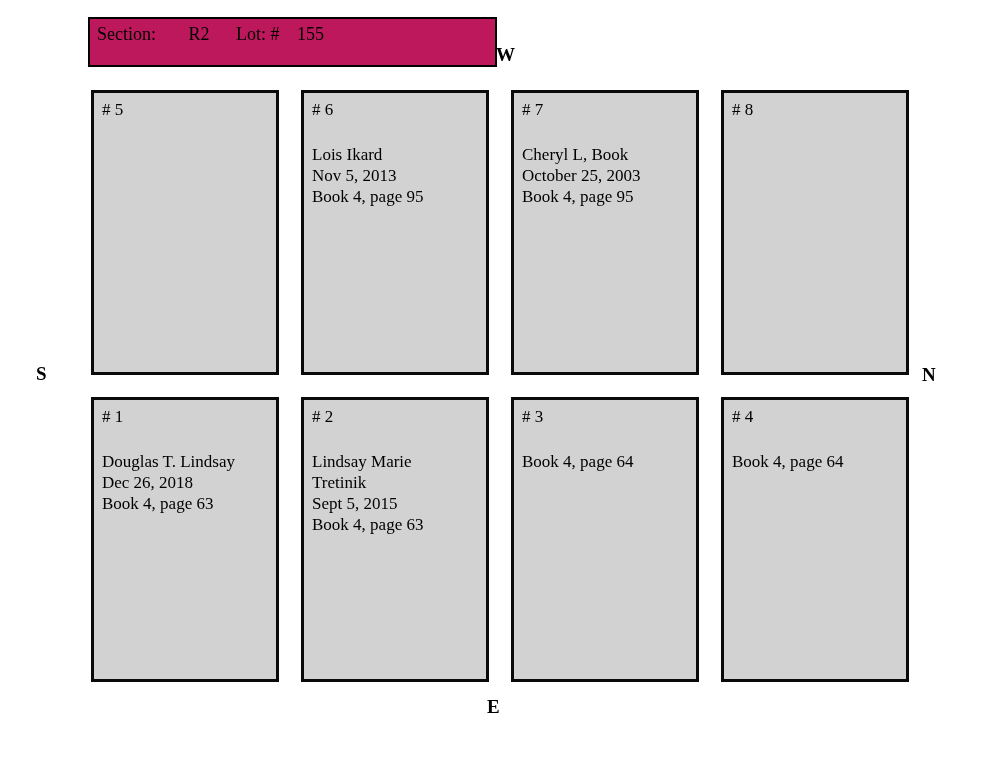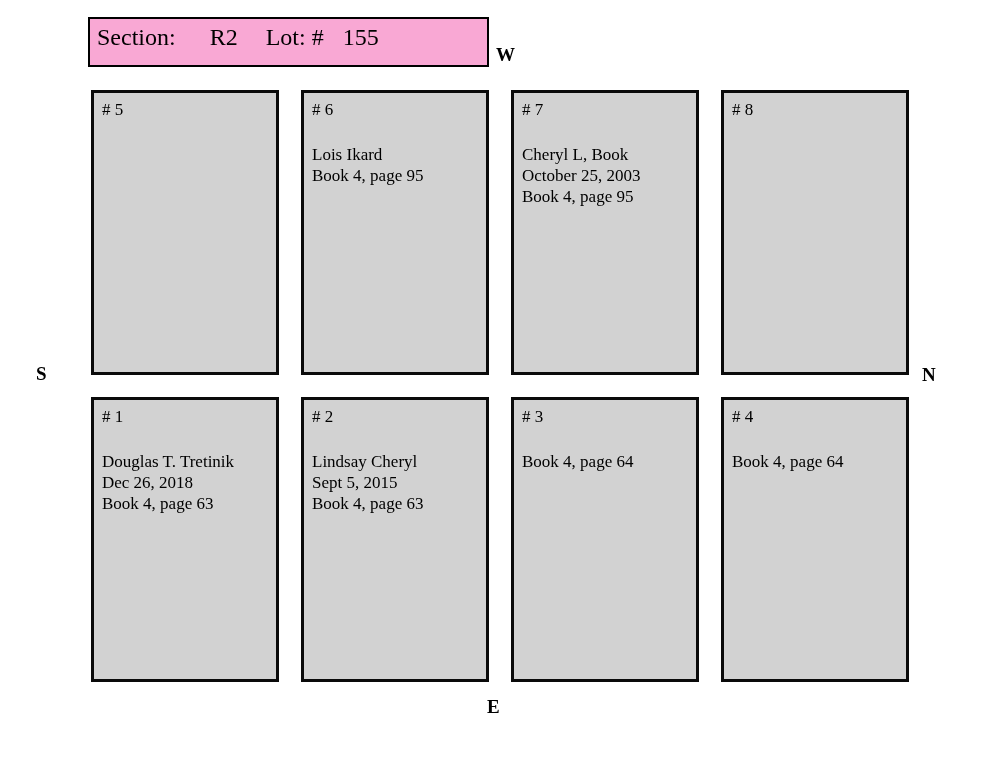--- a/index.html
+++ b/index.html
@@ -18,23 +18,23 @@
   }
 
   
   .header-box {
     position: absolute;
     left: 88px;
     top: 17px;
     width: 390px;
     height: 41px;
     border: 2px solid #000000;
-    background: #f9a8d4;
-    padding: 5px 0 0 7px;
-    font-size: 24px;
+    background: #be185d;
+    padding: 5px 8px 0 7px;
+    font-size: 18px;
     white-space: nowrap;
   }
   .header-box .seg-section-value { margin-left: 28px; }
   .header-box .seg-lot-label     { margin-left: 22px; }
   .header-box .seg-lot-value     { margin-left: 13px; }
 
   
   .compass {
     position: absolute;
     font-weight: bold;
@@ -92,20 +92,21 @@
   <div class="plot-grid">
   <div class="plot">
     <div class="plot-id"># 5</div>
     <div class="plot-lines"></div>
   </div>
 
   <div class="plot">
     <div class="plot-id"># 6</div>
     <div class="plot-lines">
           <div>Lois Ikard</div>
+          <div>Nov 5, 2013</div>
           <div>Book 4, page 95</div>
         </div>
   </div>
 
   <div class="plot">
     <div class="plot-id"># 7</div>
     <div class="plot-lines">
           <div>Cheryl L, Book</div>
           <div>October 25, 2003</div>
           <div>Book 4, page 95</div>
@@ -113,30 +114,31 @@
   </div>
 
   <div class="plot">
     <div class="plot-id"># 8</div>
     <div class="plot-lines"></div>
   </div>
 
   <div class="plot">
     <div class="plot-id"># 1</div>
     <div class="plot-lines">
-          <div>Douglas T. Tretinik</div>
+          <div>Douglas T. Lindsay</div>
           <div>Dec 26, 2018</div>
           <div>Book 4, page 63</div>
         </div>
   </div>
 
   <div class="plot">
     <div class="plot-id"># 2</div>
     <div class="plot-lines">
-          <div>Lindsay Cheryl</div>
+          <div>Lindsay Marie</div>
+          <div>Tretinik</div>
           <div>Sept 5, 2015</div>
           <div>Book 4, page 63</div>
         </div>
   </div>
 
   <div class="plot">
     <div class="plot-id"># 3</div>
     <div class="plot-lines">
           <div>Book 4, page 64</div>
         </div>

